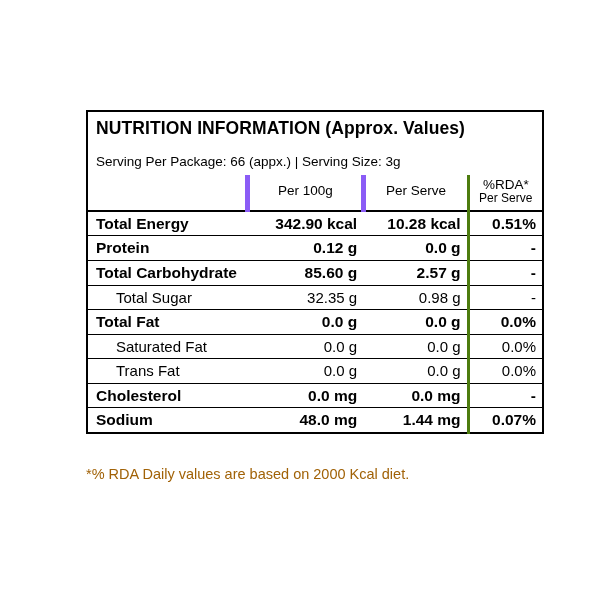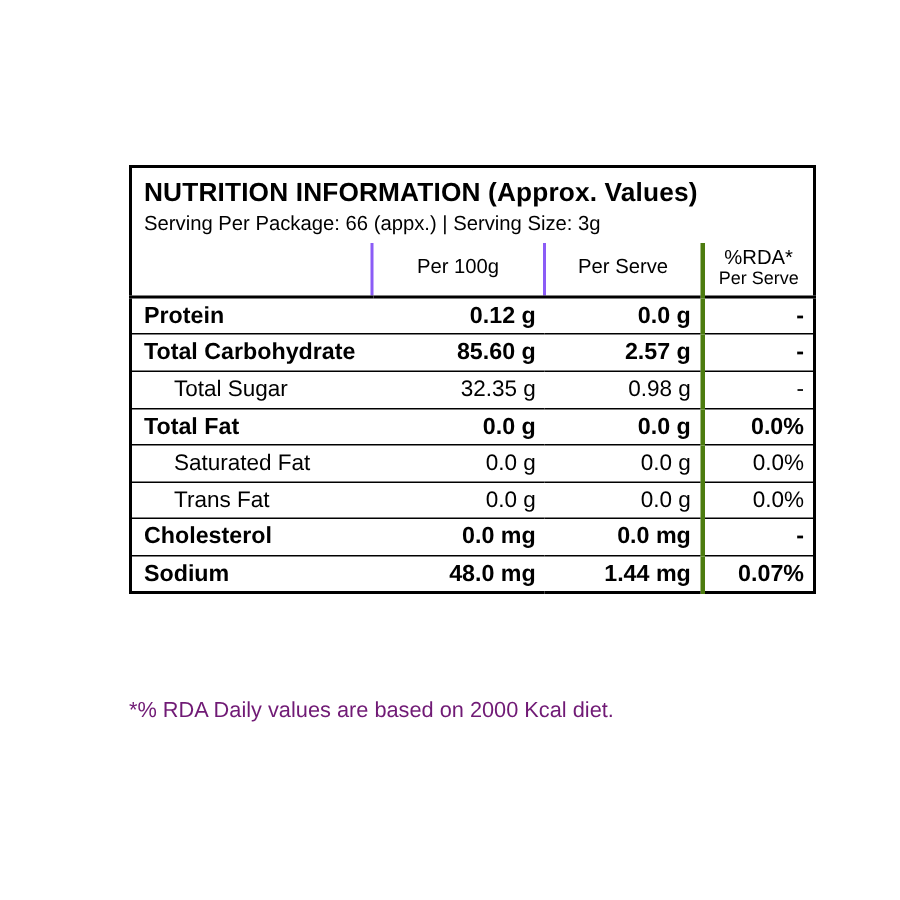--- a/index.html
+++ b/index.html
@@ -31,21 +31,21 @@
   }
   .title {
     font-size: 17.5px;
     font-weight: bold;
     letter-spacing: 0.1px;
     line-height: 1.15;
     white-space: nowrap;
   }
   .subtitle {
     font-size: 13.5px;
-    margin-top: 3px;
+    margin-top: 16px;
     line-height: 1.15;
     white-space: nowrap;
   }
 
   
   table.nutri {
     width: 100%;
     border-collapse: collapse;
     table-layout: fixed;
     border: 2px solid #000;
@@ -87,30 +87,30 @@
   td.lbl  { text-align: left; }
   td.val  { text-align: right; }
   td.rda  { text-align: right; padding-right: 8px; }
 
   tr.main td { font-weight: bold; font-size: 15.5px; }
   tr.main td.lbl { padding-left: 8px; }
   tr.sub td.lbl { padding-left: 28px; font-weight: normal; }
   tr.sub td { font-weight: normal; }
 
   
-  td.sep-left { border-left: 2px solid #8b5cf6; }
+  td.sep-left { border-left: 5px solid #8b5cf6; }
   td.rda, tr.colhead td.rda-head { border-left: 3px solid #4d7c0f; }
 
   
   .footnote {
     position: absolute;
     left: 86px;
     top: 466px;
     font-size: 14.5px;
-    color: #701a75;
+    color: #a16207;
     white-space: nowrap;
   }
 </style>
 </head>
 <body>
 
 <div class="panel">
 
   <div class="header-block">
     <div class="title">NUTRITION INFORMATION (Approx. Values)</div>
@@ -127,20 +127,26 @@
     <tbody id="table-body">
       <tr class="colhead">
         <td class="lbl"></td>
         <td class="sep-left">Per 100g</td>
         <td class="sep-left">Per Serve</td>
         <td class="rda-head">
           <div class="rda-top">%RDA*</div>
           <div class="rda-bot">Per Serve</div>
         </td>
       </tr>
+    <tr class="row main">
+          <td class="lbl">Total Energy</td>
+          <td class="val">342.90 kcal</td>
+          <td class="val">10.28 kcal</td>
+          <td class="rda">0.51%</td>
+        </tr>
         <tr class="row main">
           <td class="lbl">Protein</td>
           <td class="val">0.12 g</td>
           <td class="val">0.0 g</td>
           <td class="rda">-</td>
         </tr>
         <tr class="row main">
           <td class="lbl">Total Carbohydrate</td>
           <td class="val">85.60 g</td>
           <td class="val">2.57 g</td>

